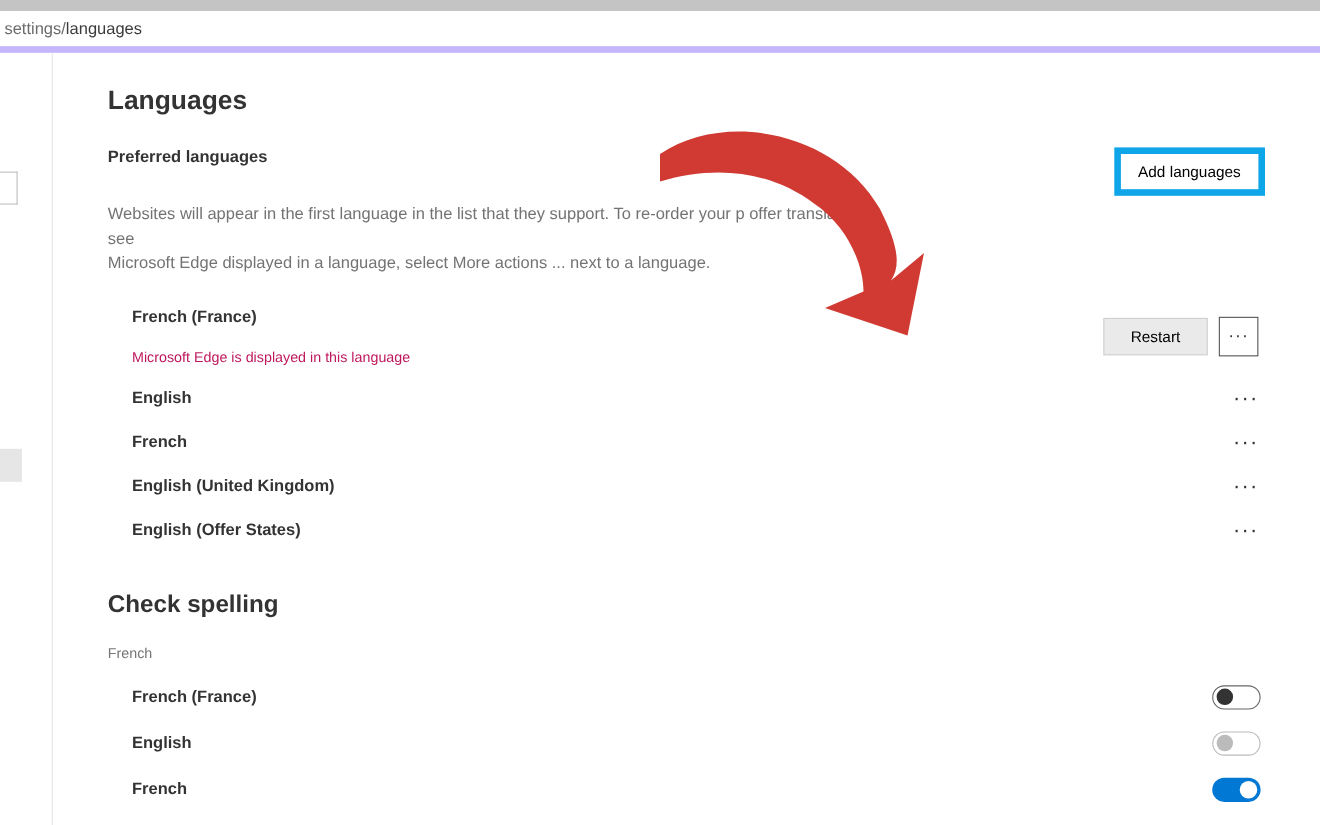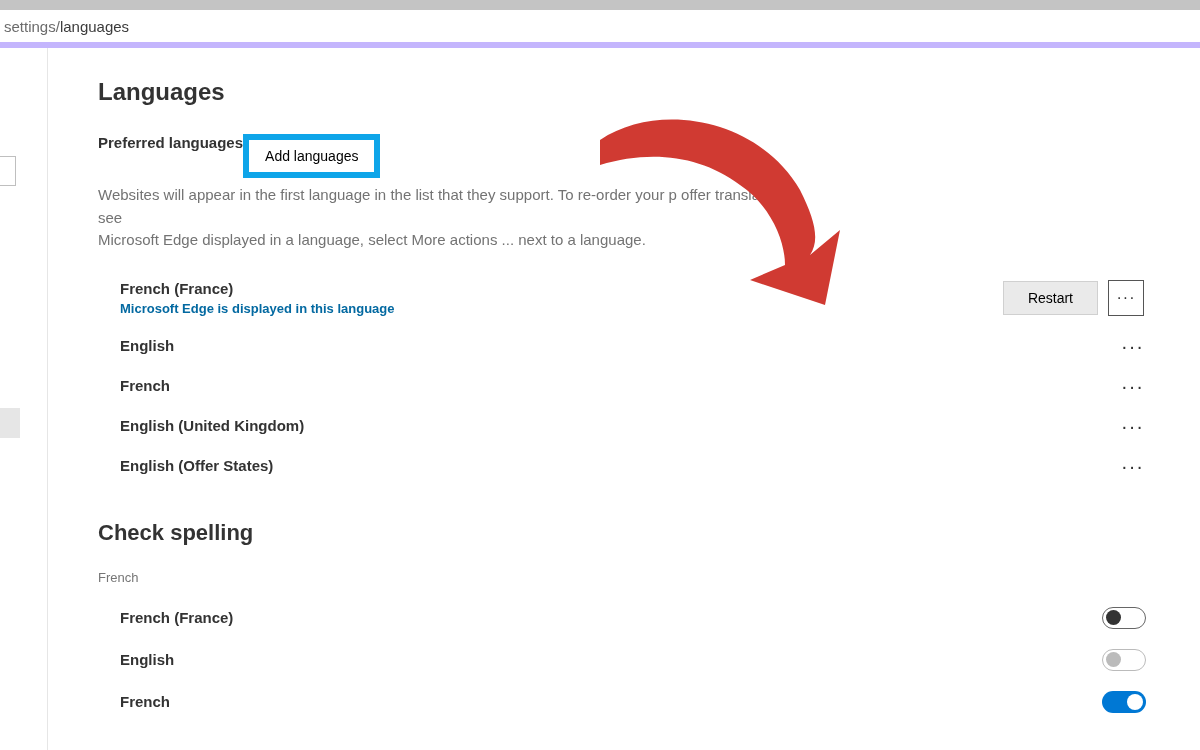--- a/index.html
+++ b/index.html
@@ -6,30 +6,30 @@
     body { background:#fff; width:1200px; height:750px; overflow:hidden; position:relative; }
     .titlebar { height:10px; background:#c4c4c4; }
     .addrbar { height:38px; border-bottom:6px solid #c4b5fd; display:flex; align-items:center; padding:0 4px; color:#6b6b6b; font-size:15px; }
     .addrbar .dark { color:#3b3b3b; }
     .content-wrap { display:flex; height:calc(100% - 48px); }
     .sidebar-edge { width:48px; border-right:1px solid #e6e6e6; height:100%; position:relative; }
     .sidebar-box { position:absolute; left:-2px; top:108px; width:18px; height:30px; border:1px solid #bfbfbf; border-left:none; background:#fff; }
     .sidebar-marker { position:absolute; left:0; top:360px; width:20px; height:30px; background:#e6e6e6; }
     .main { flex:1; padding:30px 50px 0 50px; overflow:auto; color:#333; }
     h1.page-title { font-size:24px; font-weight:600; margin-bottom:28px; }
-    .section-head-row { display:flex; align-items:flex-start; margin-bottom:6px; }
+    .section-head-row { display:flex; justify-content:space-between; align-items:flex-start; margin-bottom:6px; }
     .section-subtitle { font-size:15px; font-weight:600; }
     .desc { font-size:15px; color:#737373; line-height:1.5; max-width:700px; margin-bottom:18px; }
     .btn { background:#fff; border:6px solid #0ea5e9; padding:8px 16px; font-size:14px; cursor:pointer; }
     .btn-grey { background:#eaeaea; border:1px solid #d0d0d0; padding:8px 24px; font-size:14px; cursor:pointer; }
     .more-btn-box { width:36px; height:36px; border:1px solid #555; display:flex; align-items:center; justify-content:center; cursor:pointer; font-size:16px; letter-spacing:1px; color:#333; background:#fff; }
     .more-dots { font-size:20px; letter-spacing:1px; color:#333; cursor:pointer; line-height:1; }
     .lang-row { display:flex; align-items:center; justify-content:space-between; padding:10px 0; padding-left:22px; }
     .lang-label { font-size:15px; font-weight:600; color:#333; }
-    .lang-sub { font-size:13px; color:#0369a1; margin-top:4px; font-weight:700; }
+    .lang-sub { font-size:13px; color:#be185d; margin-top:20px; font-weight:400; }
     .row-actions { display:flex; align-items:center; gap:10px; margin-right:6px; }
     .translate-row { display:flex; align-items:center; justify-content:space-between; padding:18px 4px 18px 0; }
     .translate-label { font-size:15px; font-weight:600; }
     .toggle { width:44px; height:22px; border-radius:11px; position:relative; cursor:pointer; }
     .toggle-on { background:#0078d4; }
     .toggle-on .knob { position:absolute; right:3px; top:3px; width:16px; height:16px; border-radius:50%; background:#fff; }
     .toggle-off { background:#fff; border:1px solid #666; }
     .toggle-off .knob { position:absolute; left:3px; top:2px; width:15px; height:15px; border-radius:50%; background:#333; }
     .toggle-off-grey { background:#fff; border:1px solid #bbb; }
     .toggle-off-grey .knob { position:absolute; left:3px; top:2px; width:15px; height:15px; border-radius:50%; background:#bbb; }

